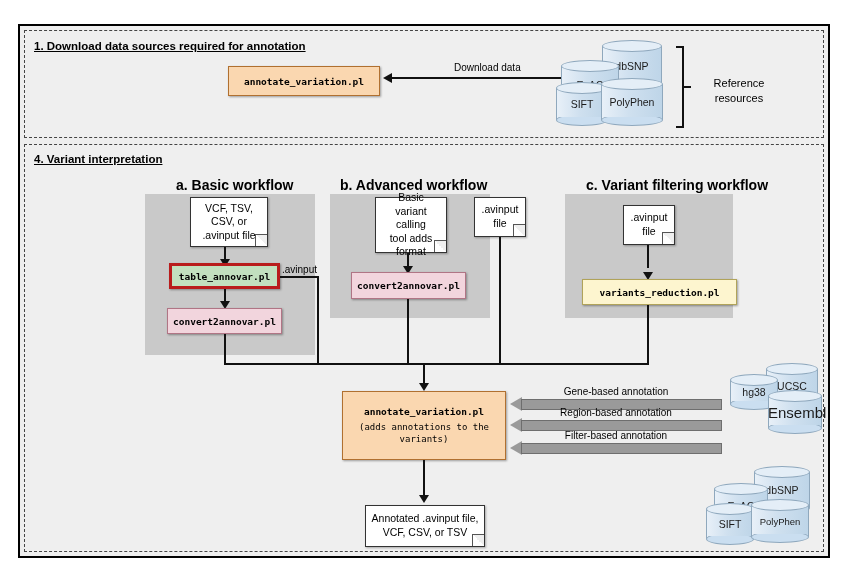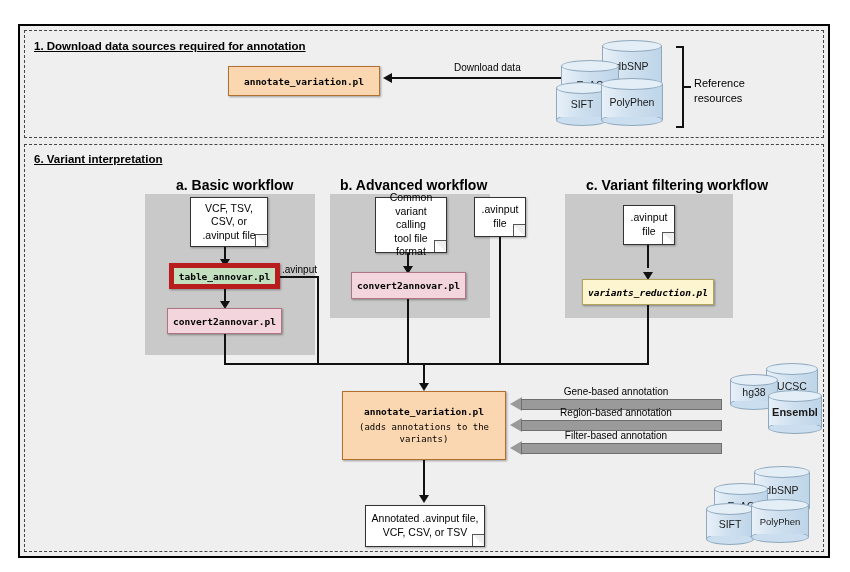--- a/index.html
+++ b/index.html
@@ -25,21 +25,21 @@
   .panel-title{position:absolute;font-size:14px;font-weight:bold;color:#000;white-space:nowrap;}
 
   
   .pbox{position:absolute;box-sizing:border-box;display:flex;flex-direction:column;
     align-items:center;justify-content:center;text-align:center;
     font-family:"DejaVu Sans Mono",monospace;font-weight:bold;font-size:9.5px;color:#000;
     box-shadow:1px 1px 2px rgba(0,0,0,.35);}
   .pbox .sub{font-weight:normal;font-size:9px;margin-top:5px;line-height:1.25;}
 
   .pbox.orange{background:#fad7b0;border:1px solid #b07030;}
-  .pbox.green {background:#c2e0bf;border:5px solid #b91c1c;}
+  .pbox.green {background:#c2e0bf;border:3px solid #b91c1c;}
   .pbox.pink  {background:#f2d5dd;border:1px solid #b07585;}
   .pbox.yellow{background:#fdf5cf;border:1px solid #b0a35a;}
 
   
   .doc{position:absolute;background:#ffffff;border:1px solid #333;box-sizing:border-box;
     display:flex;align-items:center;justify-content:center;text-align:center;
     font-size:10.5px;color:#000;line-height:1.3;
     box-shadow:1px 1px 2px rgba(0,0,0,.3);}
   .doc .fold{position:absolute;right:0;bottom:0;width:11px;height:11px;
     background:linear-gradient(225deg,#efefef 0 50%,transparent 50%);
@@ -76,21 +76,21 @@
   .cyl .bot{position:absolute;left:0;bottom:0;right:0;height:12px;border-radius:50%;
     background:#cadef0;border:1px solid #8fa8bd;box-sizing:border-box;
     clip-path:inset(3px 0 0 0);}
   .cyl .lbl{position:absolute;left:0;right:0;top:50%;transform:translateY(-50%);
     text-align:center;font-size:10.5px;color:#1a1a1a;}
 
   
   .bracket{position:absolute;border:2px solid #111;border-left:none;
     background:transparent;box-sizing:border-box;}
   .bracket-tick{position:absolute;height:2px;width:7px;background:#111;}
-  .bracket-label{position:absolute;font-size:11px;color:#000;line-height:1.35;text-align:left;}
+  .bracket-label{position:absolute;font-size:11px;color:#000;line-height:1.35;text-align:center;}
 </style>
 </head>
 <body>
 
 <div id="stage">
   <div class="outer-frame"></div>
 
   <div class="section" id="section-1"></div>
   <div class="section-title" style="left:34px;top:40px;">1. Download data sources required for annotation</div>
 
@@ -128,21 +128,21 @@
   </div>
 
   <div class="bracket" style="left:676px;top:46px;width:8px;height:82px;"></div>
   <div class="bracket-tick" style="left:684px;top:86px;"></div>
   <div class="bracket-label" style="left:694px;top:76px;width:90px;">
     <div>Reference</div>
     <div>resources</div>
   </div>
 
   <div class="section" id="section-2"></div>
-  <div class="section-title" style="left:34px;top:153px;">6. Variant interpretation</div>
+  <div class="section-title" style="left:34px;top:153px;">4. Variant interpretation</div>
 
   <div class="panel" style="left:145px;top:194px;width:170px;height:161px;"></div>
   <div class="panel-title" style="left:176px;top:177px;">a. Basic workflow</div>
 
   <div class="doc" style="left:190px;top:197px;width:78px;height:50px;">
     <div style="padding:0 4px;">
       <div>VCF, TSV,</div>
       <div>CSV, or</div>
       <div>.avinput file</div>
     </div>
@@ -167,23 +167,23 @@
     <span>convert2annovar.pl</span>
   </div>
 
   <div class="ln lnv" style="left:224px;top:334px;height:31px;"></div>
 
   <div class="panel" style="left:330px;top:194px;width:160px;height:124px;"></div>
   <div class="panel-title" style="left:333px;top:177px;margin-left:7px;">b. Advanced workflow</div>
 
   <div class="doc" style="left:375px;top:197px;width:72px;height:56px;">
     <div style="padding:0 4px;">
-      <div>Common</div>
+      <div>Basic</div>
       <div>variant calling</div>
-      <div>tool file</div>
+      <div>tool adds</div>
       <div>format</div>
     </div>
     <div class="fold"></div>
   </div>
 
   <div class="ln lnv" style="left:407px;top:253px;height:16px;"></div>
   <div class="arrow-d" style="left:403px;top:266px;"></div>
 
   <div class="pbox pink" style="left:351px;top:272px;width:115px;height:27px;">
     <span>convert2annovar.pl</span>
@@ -207,21 +207,21 @@
     <div style="padding:0 3px;">
       <div>.avinput</div>
       <div>file</div>
     </div>
     <div class="fold"></div>
   </div>
 
   <div class="ln lnv" style="left:647px;top:245px;height:23px;"></div>
   <div class="arrow-d" style="left:643px;top:272px;"></div>
 
-  <div class="pbox yellow" style="left:582px;top:279px;width:132px;height:26px;font-style:italic;">
+  <div class="pbox yellow" style="left:582px;top:279px;width:155px;height:26px;">
     <span>variants_reduction.pl</span>
   </div>
 
   <div class="ln lnv" style="left:647px;top:305px;height:60px;"></div>
 
   <div class="ln lnh" style="left:224px;top:363px;width:425px;"></div>
   <div class="ln lnv" style="left:423px;top:363px;height:23px;"></div>
   <div class="arrow-d" style="left:419px;top:383px;"></div>
 
   <div class="pbox orange" style="left:342px;top:391px;width:164px;height:69px;">
@@ -257,21 +257,21 @@
   <div class="cyl" style="left:730px;top:374px;width:48px;height:36px;">
     <div class="body"></div>
       <div class="bot"></div>
       <div class="top"></div>
     <div class="lbl">hg38</div>
   </div>
   <div class="cyl" style="left:768px;top:390px;width:54px;height:44px;">
     <div class="body"></div>
       <div class="bot"></div>
       <div class="top"></div>
-    <div class="lbl" style="font-size:11px;font-weight:bold;">Ensembl</div>
+    <div class="lbl" style="font-size:15px;">Ensembl</div>
   </div>
 
   <div class="cyl" style="left:754px;top:466px;width:56px;height:48px;">
     <div class="body"></div>
       <div class="bot"></div>
       <div class="top"></div>
     <div class="lbl">dbSNP</div>
   </div>
   <div class="cyl" style="left:714px;top:483px;width:54px;height:46px;">
     <div class="body"></div>

